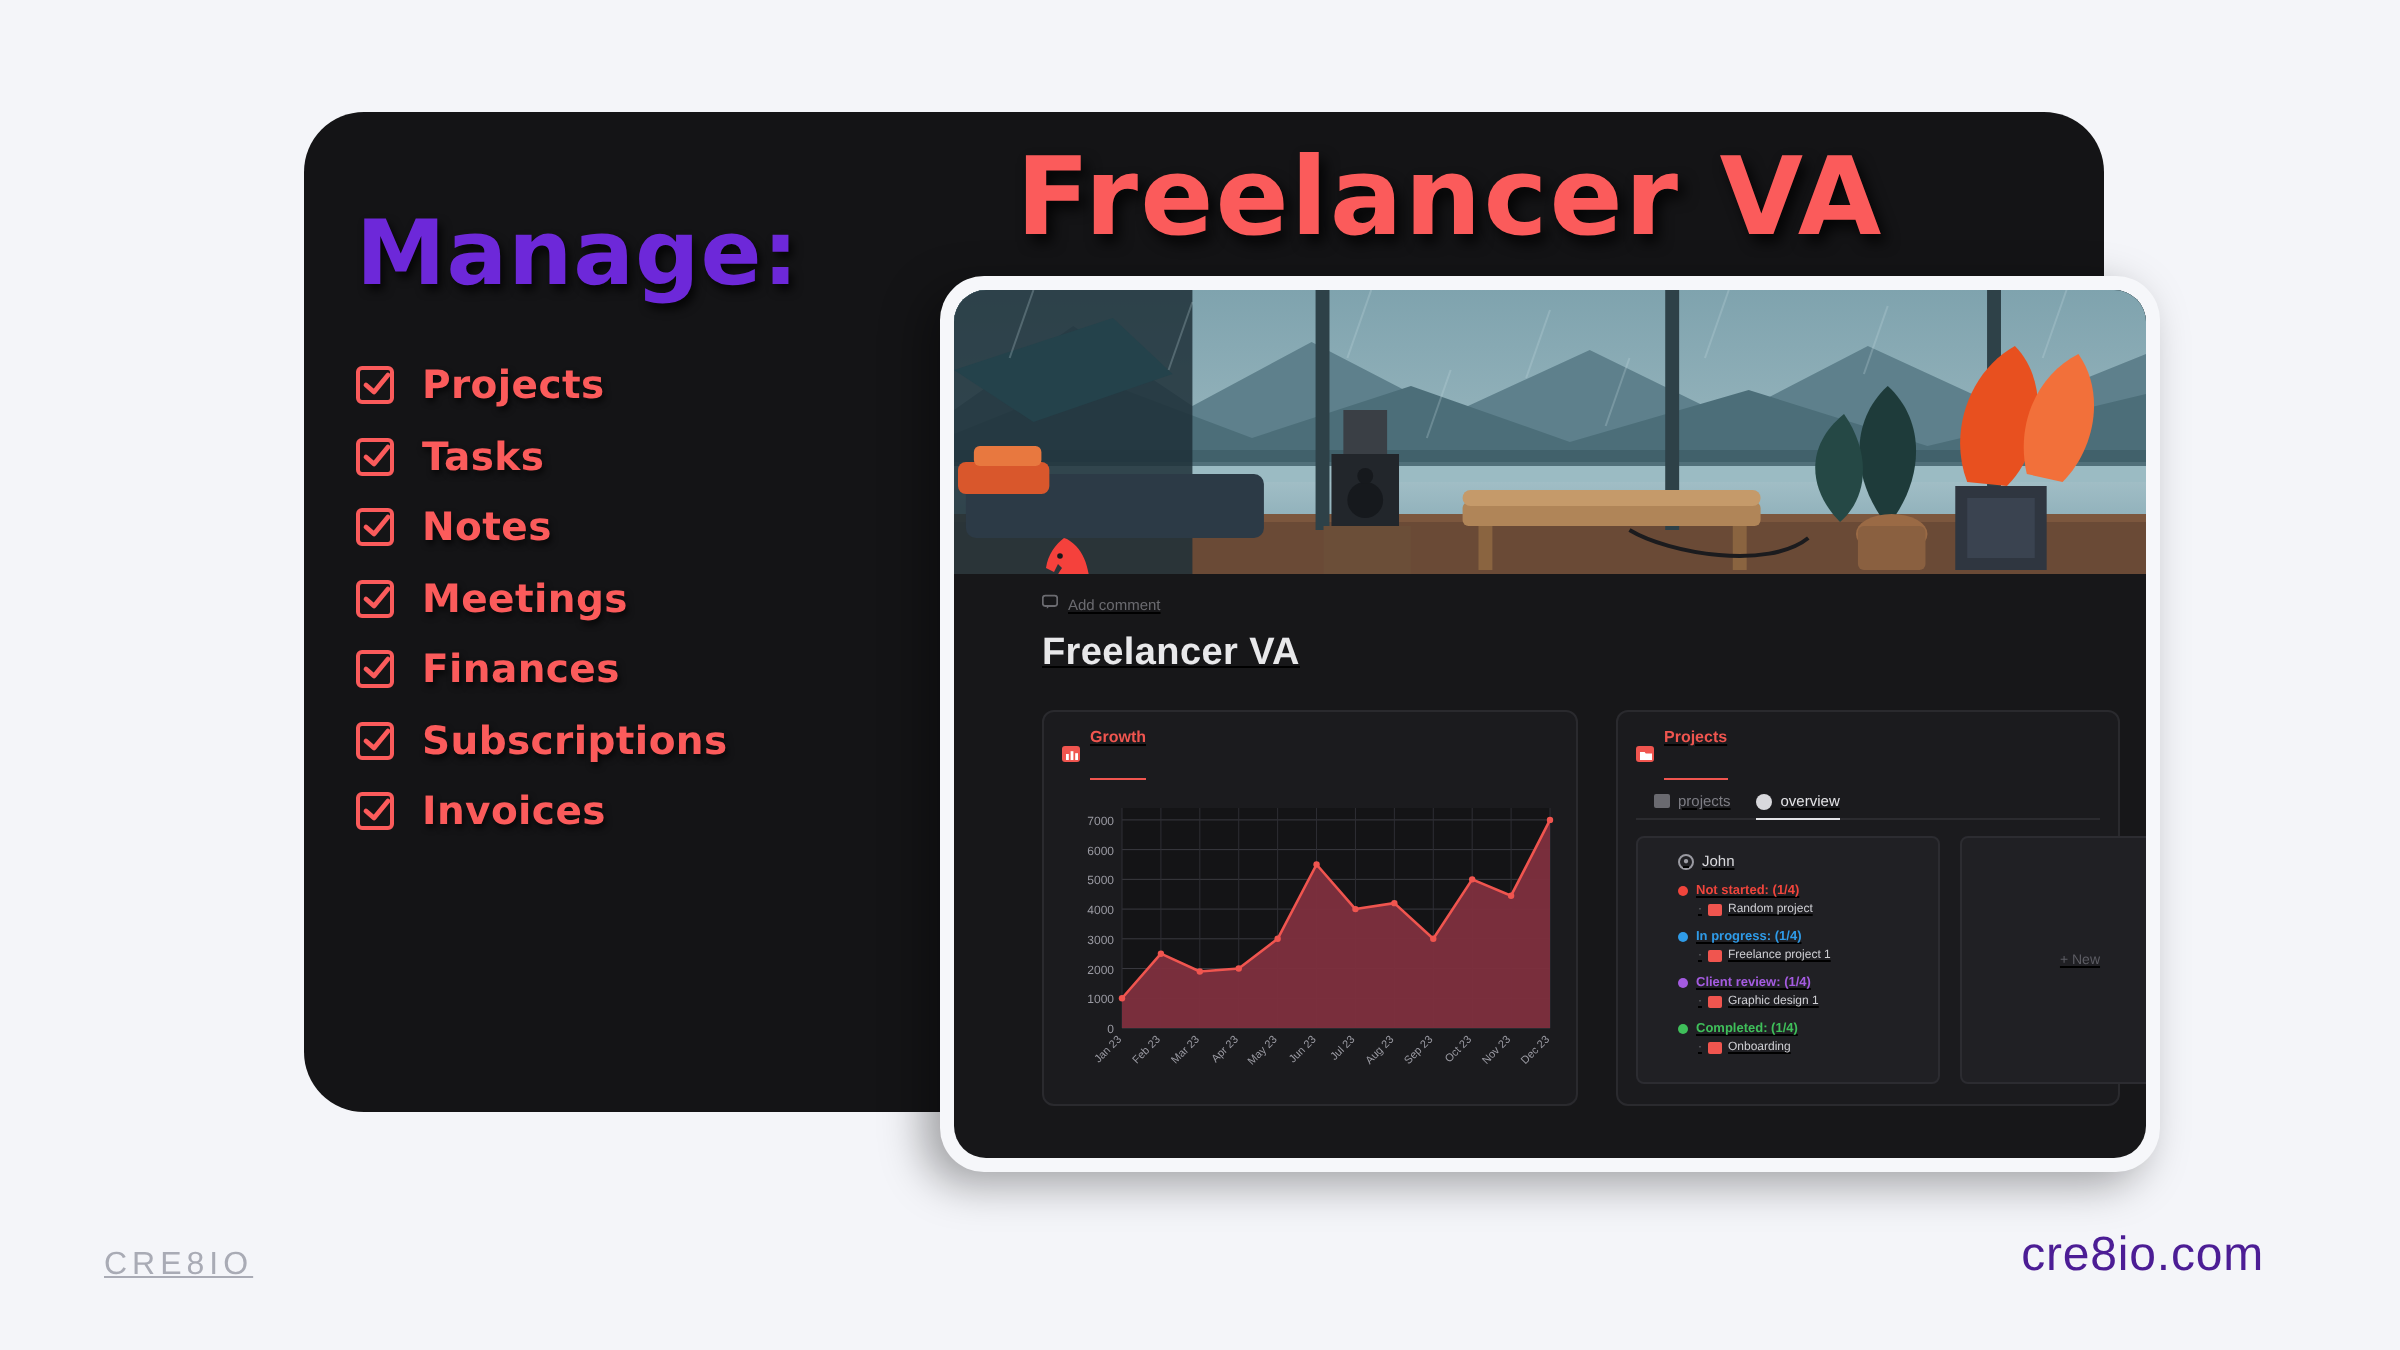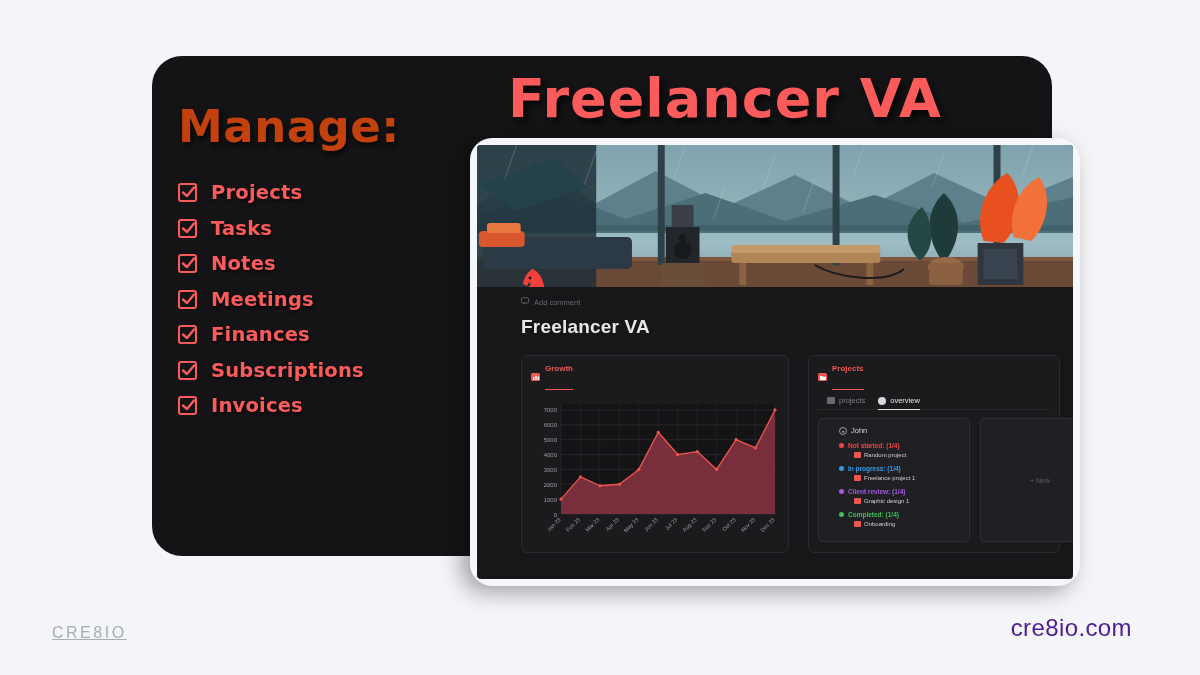--- a/index.html
+++ b/index.html
@@ -25,21 +25,21 @@
     position:absolute;
     left:178px; top:100px;
     width:330px;
     z-index:6;
   }
   .manage-title{
     font-family:"DejaVu Sans", sans-serif;
     font-weight:bold;
     font-size:45px;
     letter-spacing:.5px;
-    color:#c2410c;
+    color:#6d28d9;
     text-shadow:2px 3px 5px rgba(0,0,0,.75);
     margin-bottom:28px;
   }
   .feature-list{ list-style:none; }
   .feature-item{
     display:flex;
     align-items:center;
     gap:14px;
     margin-bottom:12.5px;
   }
@@ -82,23 +82,24 @@
     background:#F6F7FA;
     border-radius:22px;
     padding:7px;
     box-shadow:-8px 6px 22px rgba(0,0,0,.35);
     z-index:7;
     overflow:hidden;
   }
   .screen{
     width:100%; height:100%;
     background:#171719;
-    border-radius:4px;
+    border-radius:16px;
     overflow:hidden;
     position:relative;
+    text-decoration:underline;
   }
 
   
   .cover{
     position:relative;
     height:142px;
     width:100%;
     overflow:hidden;
     background:#24424b;
   }

